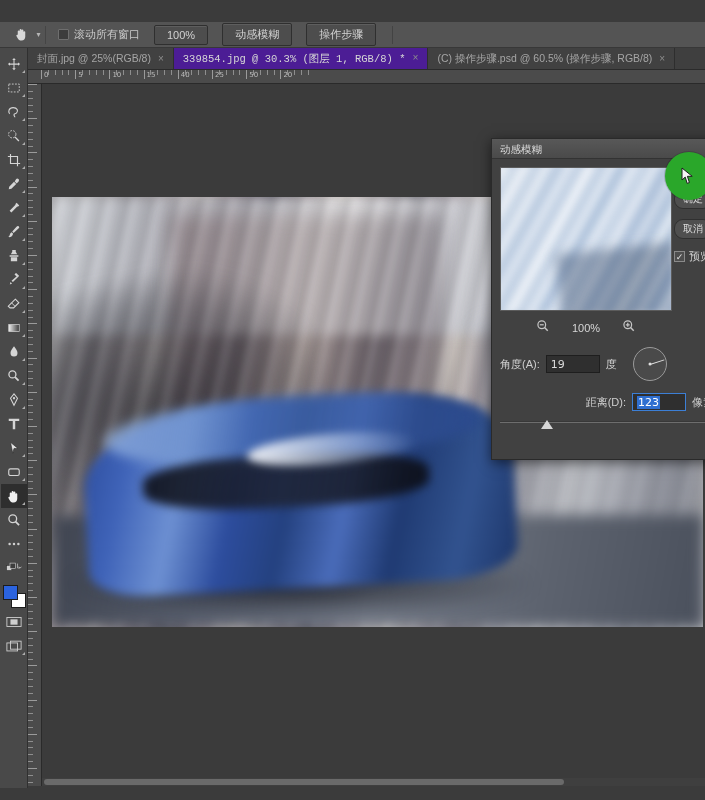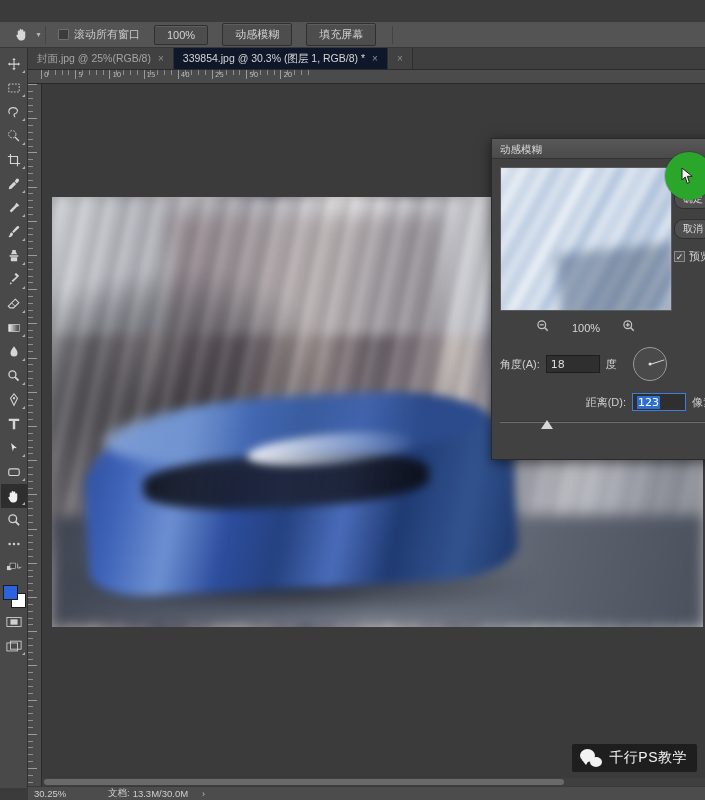--- a/index.html
+++ b/index.html
@@ -62,21 +62,21 @@
     position: absolute; top: 48px; left: 28px; width: 677px; height: 22px;
     background: #3f3f3f; display: flex; align-items: stretch;
     border-bottom: 1px solid #2b2b2b;
   }
   .tab {
     display: flex; align-items: center; gap: 7px;
     padding: 0 9px; font-size: 10.5px; color: #a5a5a5;
     background: #414141; border-right: 1px solid #2e2e2e;
     white-space: nowrap;
   }
-  .tab.active { background: #0f172a; color: #d6d6d6; }
+  .tab.active { background: #4c1d95; color: #d6d6d6; font-family: Liberation Mono, monospace; }
   .tab .x { font-size: 10px; color: #8d8d8d; }
 
   
   .toolbar {
     position: absolute; top: 48px; left: 0; width: 28px; height: 740px;
     background: #494949; border-right: 1px solid #303030;
     display: flex; flex-direction: column; align-items: center; padding-top: 4px;
   }
   .tool {
     width: 26px; height: 24px; display: flex; align-items: center; justify-content: center;
@@ -358,34 +358,35 @@
         <path d="M4 9V4.6a1 1 0 0 1 2 0V8V3.2a1 1 0 0 1 2 0V8V3.6a1 1 0 0 1 2 0V8.4V5.4a1 1 0 0 1 2 0v5.1c0 2.3-1.6 4-3.8 4-2.4 0-3.4-1.2-4.3-2.6L2.6 9.6a1 1 0 0 1 1.4-1.3z" fill="#d8d8d8"></path>
       </svg>
     </div>
     <div class="opt-caret">▾</div>
     <div class="opt-check">
       <div class="cbox"></div>
       <div class="opt-label">滚动所有窗口</div>
     </div>
     <div class="opt-btn">100%</div>
     <div class="opt-btn">动感模糊</div>
-    <div class="opt-btn">填充屏幕</div>
+    <div class="opt-btn">操作步骤</div>
     <div class="opt-sep"></div>
   </div>
 
   <div class="tabbar">
     <div class="tab">
       <span>封面.jpg @ 25%(RGB/8)</span>
       <span class="x">×</span>
     </div>
     <div class="tab active">
       <span>339854.jpg @ 30.3% (图层 1, RGB/8) *</span>
       <span class="x">×</span>
     </div>
     <div class="tab">
+      <span>(C) 操作步骤.psd @ 60.5% (操作步骤, RGB/8)</span>
       <span class="x">×</span>
     </div>
   </div>
 
   <div class="toolbar">
     <div class="tool">
       <svg width="14" height="14" viewBox="0 0 16 16">
           <path d="M8 1l2 2.5H8.6v4h4V6.2L15 8l-2.4 2v-1.2h-4v4H10L8 15l-2-2.2h1.4v-4h-4V10L1 8l2.4-1.8v1.3h4v-4H6z" fill="#d5d5d5"></path>
         </svg>
     </div>
@@ -725,21 +726,21 @@
           <svg width="14" height="14" viewBox="0 0 16 16">
               <circle cx="6.6" cy="6.6" r="4.4" fill="none" stroke="#c6c6c6" stroke-width="1.4"></circle>
               <path d="M4.4 6.6h4.4M6.6 4.4v4.4" stroke="#c6c6c6" stroke-width="1.4"></path>
               <path d="M9.8 9.8l3.6 3.6" stroke="#c6c6c6" stroke-width="1.7"></path>
             </svg>
         </span>
       </div>
 
       <div class="dlg-row">
         <span class="dlg-lab">角度(A):</span>
-        <span class="dlg-input">18</span>
+        <span class="dlg-input">19</span>
         <span class="dlg-unit">度</span>
         <span class="dial">
           <span class="hand"></span>
           <span class="dot"></span>
         </span>
       </div>
 
       <div class="dlg-row dist-row">
         <span class="dlg-lab">距离(D):</span>
         <span class="dlg-input sel"><span class="hl">123</span></span>
@@ -765,30 +766,15 @@
   <div class="greenblob"></div>
   <div class="cursor-arrow">
     <svg width="13" height="18" viewBox="0 0 13 18">
         <path d="M1 1l10.2 8.3H6.4l2 6.2-2.2.9-2-6.3L1 13z" fill="#f5f5f5" stroke="#1d1d1d" stroke-width="1"></path>
       </svg>
   </div>
 
   <div class="scroll-h">
     <div class="thumb"></div>
   </div>
-  <div class="statusbar">
-    <span class="st-zoom">30.25%</span>
-    <span class="st-doc">
-      <span>文档:</span>
-      <span>13.3M/30.0M</span>
-    </span>
-    <span class="st-arrow">›</span>
-  </div>
-
-  <div class="watermark">
-    <span class="wechat">
-      <span class="b1"></span>
-        <span class="b2"></span>
-    </span>
-    <span class="wm-text">千行PS教学</span>
-  </div>
+
 
 </div>
 
 </body></html>

